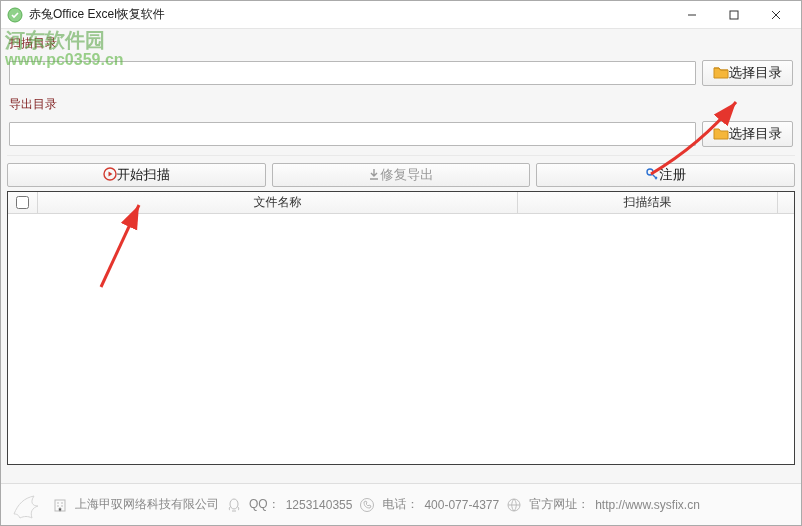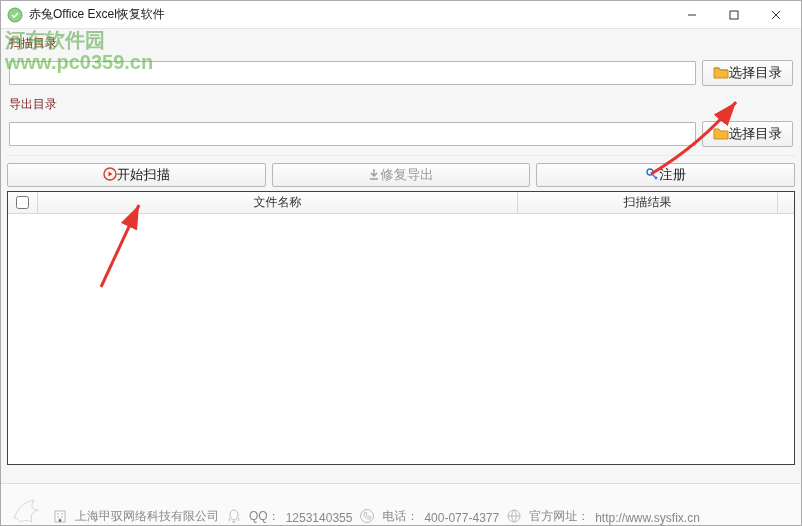--- a/index.html
+++ b/index.html
@@ -4,35 +4,35 @@
 <style>
   * { margin: 0; padding: 0; box-sizing: border-box; }
   body { font-family: "Microsoft YaHei", Tahoma, Arial, sans-serif; font-size: 12px; background: #ffffff; width: 802px; height: 526px; overflow: hidden; position: relative; border: 1px solid #aaa; }
   .titlebar { height: 28px; background: #fff; display: flex; align-items: center; padding: 0 4px 0 6px; border-bottom: 1px solid #e5e5e5; }
   .titlebar .app-icon { width: 16px; height: 16px; margin-right: 6px; }
   .titlebar .title-text { flex: 1; color: #222; }
   .title-controls { display: flex; }
   .title-controls .ctl { width: 42px; height: 24px; display: flex; align-items: center; justify-content: center; color: #333; }
   .content { position: relative; height: calc(100% - 28px); background: #f6f6f6; }
   .watermark { position: absolute; top: 0; left: 4px; font-size: 20px; font-weight: bold; color: rgba(80,160,60,0.55); pointer-events: none; line-height: 1.1; z-index: 5; }
-  .watermark .wm-url { color: rgba(90,180,64,0.6); font-size: 20px; }
+  .watermark .wm-url { color: rgba(90,180,64,0.6); font-size: 16px; }
   .section-label { color: #7f1d1d; padding: 2px 8px 4px; }
   .dir-row { display: flex; align-items: center; padding: 4px 8px 8px; gap: 6px; }
   .dir-input { flex: 1; height: 24px; border: 1px solid #b8b8b8; background: #fff; border-radius: 1px; padding: 0 6px; font-size: 12px; }
   .btn { height: 26px; display: inline-flex; align-items: center; justify-content: center; gap: 0; border: 1px solid #b8b8b8; background: linear-gradient(#fdfdfd,#f0f0f0); border-radius: 2px; padding: 0 10px; cursor: pointer; color: #222; white-space: nowrap; }
   .action-row { display: flex; padding: 4px 6px 4px; gap: 6px; }
   .action-row .btn { flex: 1; height: 24px; }
   .action-row .btn.disabled { color: #999; }
   .list-area { margin: 0 6px 6px; border: 1px solid #404040; background: #fff; height: 274px; }
   .list-header { display: flex; background: linear-gradient(#fdfdfd,#f3f3f3); border-bottom: 1px solid #d8d8d8; height: 22px; }
   .list-header .col { border-right: 1px solid #d8d8d8; display: flex; align-items: center; justify-content: center; color: #333; }
   .col-check { width: 30px; }
   .col-name { flex: 1; max-width: 480px;}
   .col-result { width: 260px; }
-  .footer { position: absolute; left: 0; right: 0; bottom: 0; height: 42px; background: #fafafa; border-top: 1px solid #dedede; display: flex; align-items: flex-end; padding: 0 8px; gap: 6px; color: #888; }
+  .footer { position: absolute; left: 0; right: 0; bottom: 0; height: 42px; background: #fafafa; border-top: 1px solid #dedede; display: flex; align-items: center; padding: 0 8px; gap: 6px; color: #888; }
   .footer .logo { width: 36px; height: 32px; display: flex; align-items: center; justify-content: center; opacity: .6; }
   .footer .sep-icon { width: 18px; height: 18px; display: inline-flex; align-items: center; justify-content: center; }
   .footer a { color: #888; text-decoration: none; }
   .folder-icon { width: 16px; height: 14px; }
   .arrow { position: absolute; pointer-events: none; z-index: 6; }
   .top-group { padding-top: 4px; }
   .section-gap { height: 4px; border-top: 1px solid #e9e9e9; margin: 0 6px; }
 </style>
 </head>
 <body>

